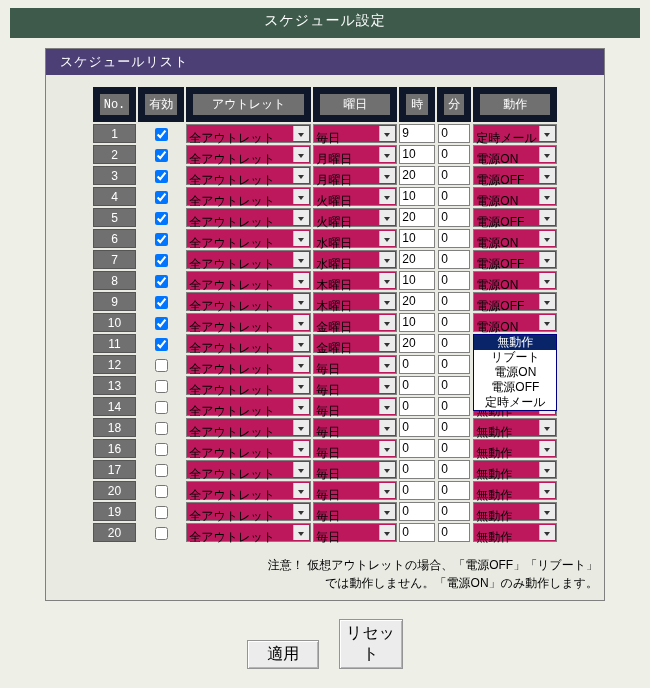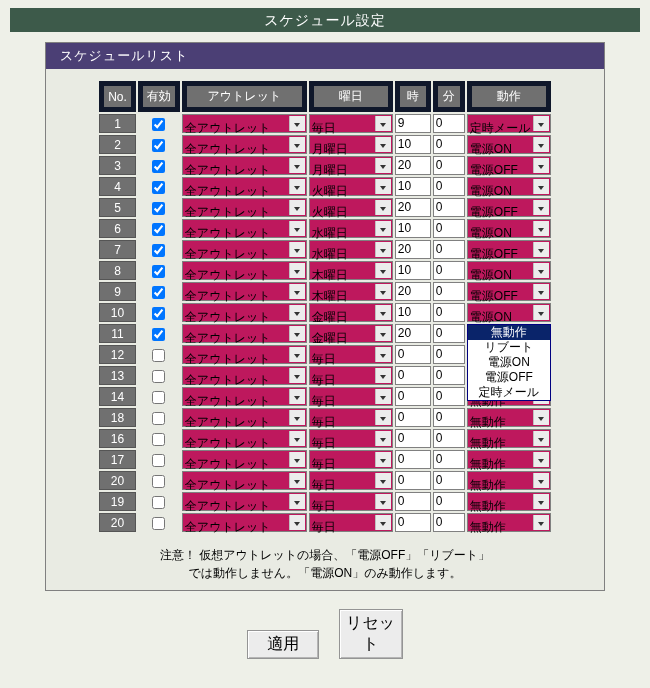--- a/index.html
+++ b/index.html
@@ -10,21 +10,21 @@
     width: 650px;
     height: 688px;
     background: #eef0e8;
     font-family: "Liberation Sans", sans-serif;
     font-size: 12px;
     color: #000;
     overflow: hidden;
   }
   .page-title {
     margin: 8px 10px 0 10px;
-    height: 24px;
+    height: 30px;
     line-height: 24px;
     background: #3d5a4a;
     color: #ffffff;
     text-align: center;
     font-size: 14px;
     letter-spacing: 1px;
   }
   .panel {
     margin: 10px 45px 0 45px;
     border: 1px solid #808080;
@@ -44,22 +44,23 @@
     border-collapse: separate;
     border-spacing: 2px 2px;
     margin: 0 auto;
   }
   table.sched th {
     background: #707070;
     color: #ffffff;
     font-weight: normal;
     font-size: 12px;
     padding: 2px 4px;
-    border: 5px solid #0f172a;
+    border: 7px solid #0f172a;
     text-align: center;
+    font-family: Liberation Mono, monospace;
   }
   td.no-cell {
     background: #707070;
     color: #ffffff;
     text-align: center;
     width: 34px;
     border: 1px solid #555;
     font-size: 12px;
     padding: 1px 0;
   }
@@ -136,21 +137,21 @@
     padding: 0 2px;
     height: 15px;
     line-height: 15px;
     white-space: nowrap;
   }
   .dropdown-open .opt.selected {
     background: #0a246a;
     color: #ffffff;
   }
   .note {
-    text-align: center;
+    text-align: right;
     font-size: 12px;
     margin-top: 12px;
     line-height: 1.5;
     color: #000;
   }
   .buttons {
     text-align: center;
     margin-top: 18px;
   }
   .btn {

